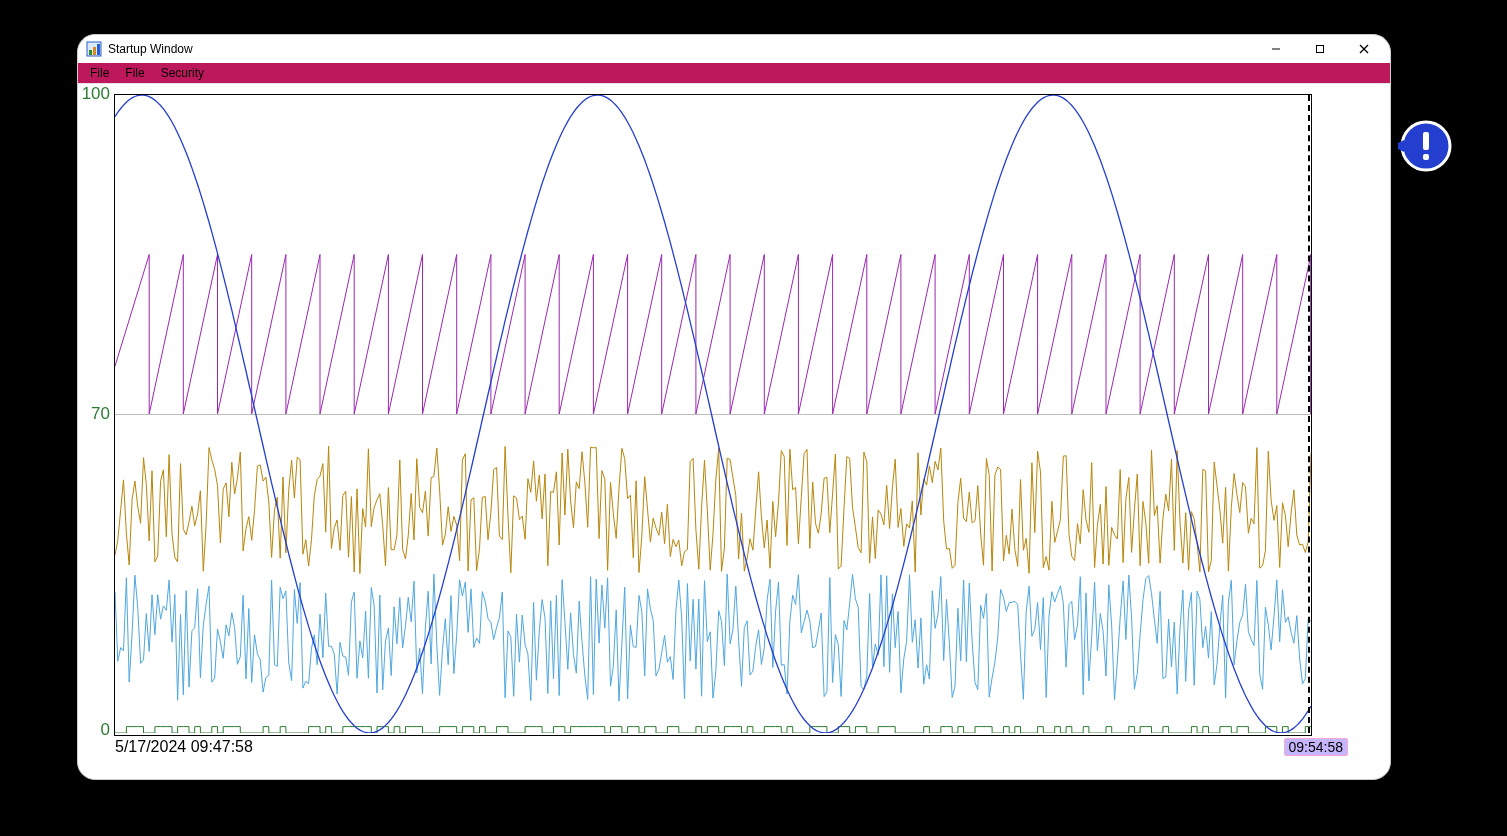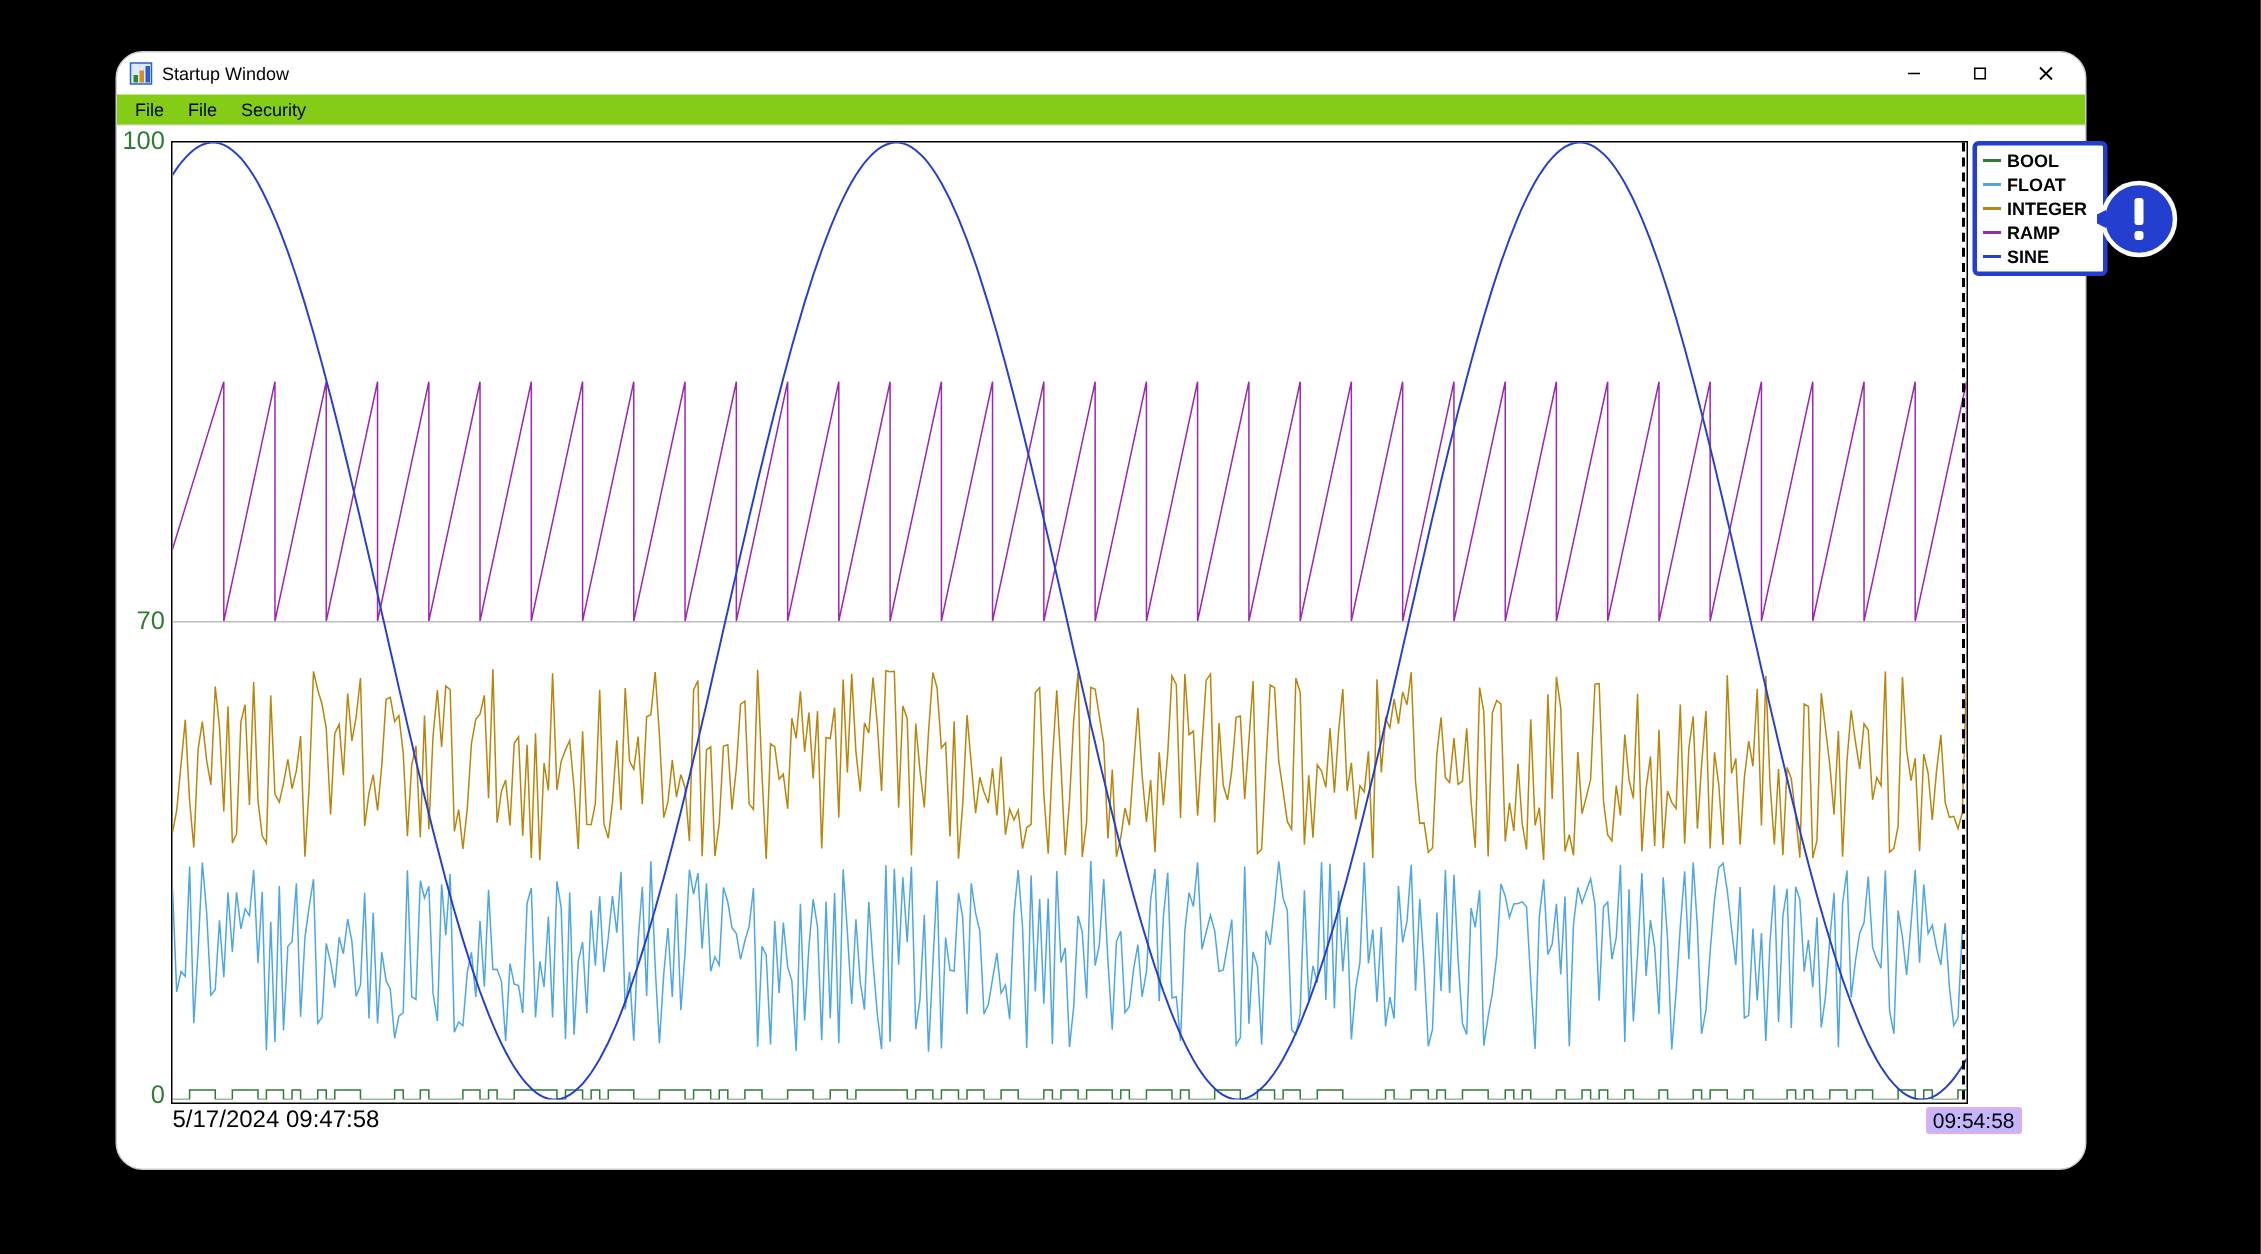--- a/index.html
+++ b/index.html
@@ -1,21 +1,21 @@
 <!DOCTYPE html>
 <html><head>
 <meta charset="utf-8">
 <style>
 html,body{margin:0;padding:0;background:#000;width:1507px;height:836px;font-family:"Segoe UI",Arial,sans-serif;font-size:12px;color:#000;overflow:hidden}
 .window{position:absolute;left:77px;top:34px;width:1312px;height:744px;background:#fff;border:1px solid #ccc;border-radius:18px;box-shadow:0 2px 8px rgba(0,0,0,.2)}
 .titlebar{height:28px;display:flex;align-items:center;padding:0 4px 0 8px;font-size:12px;color:#000}
 .titlebar .app-icon{width:16px;height:16px;margin-right:6px}
 .titlebar .spacer{flex:1}
 .winbtn{width:44px;height:28px;display:flex;align-items:center;justify-content:center;color:#000}
-.menubar{height:20px;background:#84cc16;border-bottom:1px solid #e5e5e5;display:flex;align-items:center;padding:0 4px;font-size:12px}
+.menubar{height:20px;background:#be185d;border-bottom:1px solid #e5e5e5;display:flex;align-items:center;padding:0 4px;font-size:12px}
 .menu-item{padding:2px 8px}
 .chart-wrap{position:relative;margin:10px 6px 6px 6px}
 .chart-outer{position:relative;width:1298px;height:660px}
 .ylabels{position:absolute;left:0;top:0;width:30px;height:640px;font-size:17px;color:#2e7d32;text-align:right}
 .ylabels span{position:absolute;right:4px;transform:translateY(-50%)}
 .plot-border{position:absolute;left:30px;top:0;width:1196px;height:640px;border:1px solid #000}
 .gridline{position:absolute;left:31px;width:1196px;height:0;border-top:1px solid #bdbdbd}
 svg.plot{position:absolute;left:31px;top:1px;width:1196px;height:638px}
 .cursor-line{position:absolute;left:1224px;top:1px;width:0;height:638px;border-left:2px dashed #000}
 .xlabel-start{position:absolute;left:31px;top:644px;font-size:16px;color:#000}
@@ -81,42 +81,20 @@
         <path id="series-INTEGER" fill="none" stroke-width="1" d="M0.0 460.1 L2.8 445.2 L5.7 414.7 L8.5 384.9 L11.4 438.8 L14.2 470.0 L17.1 404.4 L19.9 386.0 L22.8 412.2 L25.6 428.2 L28.5 362.7 L31.3 389.3 L34.2 445.9 L37.0 375.8 L39.9 466.9 L42.7 461.0 L45.6 386.1 L48.4 374.8 L51.3 441.7 L54.1 359.7 L57.0 438.9 L59.8 462.2 L62.6 467.0 L65.5 368.6 L68.3 434.4 L71.2 439.7 L74.0 427.2 L76.9 411.2 L79.7 430.8 L82.6 418.8 L85.4 395.7 L88.3 476.2 L91.1 429.7 L94.0 352.6 L96.8 364.8 L99.7 374.5 L102.5 390.6 L105.4 448.0 L108.2 393.9 L111.1 387.9 L113.9 421.8 L116.8 367.3 L119.6 398.9 L122.4 383.3 L125.3 357.0 L128.1 455.8 L131.0 433.7 L133.8 421.6 L136.7 445.3 L139.5 415.5 L142.4 371.2 L145.2 369.9 L148.1 386.1 L150.9 382.1 L153.8 406.9 L156.6 462.4 L159.5 414.7 L162.3 402.2 L165.2 463.2 L168.0 382.0 L170.9 457.8 L173.7 395.8 L176.6 365.1 L179.4 403.0 L182.2 362.3 L185.1 364.7 L187.9 459.2 L190.8 444.7 L193.6 471.0 L196.5 444.4 L199.3 400.8 L202.2 384.4 L205.0 381.1 L207.9 368.6 L210.7 437.2 L213.6 351.1 L216.4 453.5 L219.3 432.5 L222.1 425.0 L225.0 455.3 L227.8 400.5 L230.7 396.2 L233.5 462.2 L236.4 401.5 L239.2 477.0 L242.0 393.9 L244.9 478.5 L247.7 413.7 L250.6 432.0 L253.4 353.8 L256.3 431.6 L259.1 412.6 L262.0 404.9 L264.8 398.7 L267.7 430.2 L270.5 470.9 L273.4 392.5 L276.2 454.6 L279.1 454.8 L281.9 440.6 L284.8 364.9 L287.6 454.1 L290.5 463.8 L293.3 439.9 L296.2 398.5 L299.0 444.9 L301.8 363.7 L304.7 412.4 L307.5 417.8 L310.4 396.1 L313.2 441.1 L316.1 382.8 L318.9 381.5 L321.8 353.0 L324.6 394.8 L327.5 450.1 L330.3 439.6 L333.2 411.8 L336.0 436.4 L338.9 421.4 L341.7 430.1 L344.6 465.7 L347.4 364.9 L350.3 358.7 L353.1 475.9 L356.0 404.9 L358.8 402.8 L361.6 475.7 L364.5 453.8 L367.3 402.4 L370.2 401.5 L373.0 444.7 L375.9 417.2 L378.7 374.5 L381.6 372.4 L384.4 441.0 L387.3 444.6 L390.1 351.5 L393.0 421.1 L395.8 477.7 L398.7 400.8 L401.5 402.9 L404.4 424.5 L407.2 421.1 L410.1 444.2 L412.9 383.8 L415.8 397.3 L418.6 365.9 L421.4 406.2 L424.3 380.0 L427.1 423.9 L430.0 379.1 L432.8 470.7 L435.7 396.6 L438.5 397.3 L441.4 376.8 L444.2 450.0 L447.1 358.0 L449.9 420.0 L452.8 354.2 L455.6 405.9 L458.5 432.6 L461.3 386.9 L464.2 393.6 L467.0 356.7 L469.9 388.0 L472.7 432.3 L475.6 352.1 L478.4 352.8 L481.2 352.5 L484.1 443.5 L486.9 375.6 L489.8 384.0 L492.6 475.3 L495.5 387.4 L498.3 418.6 L501.2 443.3 L504.0 393.2 L506.9 353.3 L509.7 363.6 L512.6 403.7 L515.4 400.2 L518.3 462.7 L521.1 385.8 L524.0 477.5 L526.8 441.4 L529.7 381.7 L532.5 414.2 L535.4 447.1 L538.2 423.2 L541.0 433.0 L543.9 440.3 L546.7 417.2 L549.6 448.7 L552.4 409.3 L555.3 461.5 L558.1 444.4 L561.0 451.7 L563.8 445.1 L566.7 470.8 L569.5 456.7 L572.4 454.6 L575.2 366.7 L578.1 363.4 L580.9 434.6 L583.8 474.2 L586.6 412.0 L589.5 365.2 L592.3 414.9 L595.2 475.1 L598.0 439.0 L600.8 385.2 L603.7 353.3 L606.5 476.3 L609.4 453.1 L612.2 363.2 L615.1 364.5 L617.9 382.5 L620.8 400.5 L623.6 464.0 L626.5 418.0 L629.3 476.2 L632.2 463.2 L635.0 443.7 L637.9 455.2 L640.7 416.0 L643.6 376.8 L646.4 421.7 L649.3 453.0 L652.1 425.1 L655.0 473.2 L657.8 406.5 L660.6 441.8 L663.5 407.2 L666.3 355.6 L669.2 361.4 L672.0 450.4 L674.9 354.3 L677.7 394.8 L680.6 392.4 L683.4 448.8 L686.3 402.4 L689.1 358.6 L692.0 354.4 L694.8 453.3 L697.7 387.0 L700.5 428.5 L703.4 438.3 L706.2 418.5 L709.1 383.2 L711.9 382.4 L714.8 437.7 L717.6 398.9 L720.4 359.0 L723.3 474.0 L726.1 471.1 L729.0 413.3 L731.8 361.7 L734.7 363.4 L737.5 412.3 L740.4 432.3 L743.2 452.6 L746.1 457.8 L748.9 357.0 L751.8 366.7 L754.6 468.2 L757.5 421.9 L760.3 463.5 L763.2 414.9 L766.0 419.1 L768.9 429.9 L771.7 390.3 L774.6 433.5 L777.4 392.7 L780.2 364.3 L783.1 432.4 L785.9 413.5 L788.8 451.3 L791.6 428.8 L794.5 432.9 L797.3 405.9 L800.2 477.0 L803.0 357.8 L805.9 420.0 L808.7 384.1 L811.6 390.1 L814.4 370.9 L817.3 387.6 L820.1 366.4 L823.0 374.8 L825.8 353.0 L828.7 426.1 L831.5 453.9 L834.4 453.6 L837.2 473.3 L840.0 470.3 L842.9 407.5 L845.7 383.3 L848.6 423.4 L851.4 426.6 L854.3 397.1 L857.1 427.9 L860.0 425.7 L862.8 390.6 L865.7 439.1 L868.5 470.2 L871.4 363.4 L874.2 379.6 L877.1 476.0 L879.9 380.2 L882.8 372.0 L885.6 374.3 L888.5 465.9 L891.3 440.3 L894.2 459.0 L897.0 414.2 L899.8 454.0 L902.7 471.3 L905.5 384.5 L908.4 455.3 L911.2 443.4 L914.1 478.3 L916.9 367.8 L919.8 437.6 L922.6 356.2 L925.5 377.1 L928.3 472.7 L931.2 461.5 L934.0 475.2 L936.9 406.4 L939.7 447.4 L942.6 436.1 L945.4 424.6 L948.3 361.1 L951.1 360.7 L954.0 439.2 L956.8 461.6 L959.6 465.6 L962.5 428.7 L965.3 448.7 L968.2 394.7 L971.0 424.7 L973.9 437.3 L976.7 367.6 L979.6 472.6 L982.4 430.5 L985.3 409.3 L988.1 469.0 L991.0 391.6 L993.8 470.4 L996.7 432.4 L999.5 439.9 L1002.4 444.0 L1005.2 374.6 L1008.1 467.5 L1010.9 403.7 L1013.8 382.5 L1016.6 457.4 L1019.4 414.9 L1022.3 379.0 L1025.1 470.7 L1028.0 406.5 L1030.8 427.7 L1033.7 468.3 L1036.5 355.1 L1039.4 420.6 L1042.2 410.7 L1045.1 468.1 L1047.9 423.6 L1050.8 399.1 L1053.6 415.8 L1056.5 364.2 L1059.3 455.4 L1062.2 355.6 L1065.0 427.1 L1067.9 467.9 L1070.7 417.7 L1073.6 475.2 L1076.4 416.6 L1079.2 424.2 L1082.1 448.5 L1084.9 476.8 L1087.8 374.3 L1090.6 376.0 L1093.5 477.0 L1096.3 465.5 L1099.2 367.1 L1102.0 390.7 L1104.9 415.1 L1107.7 448.2 L1110.6 392.4 L1113.4 476.1 L1116.3 412.7 L1119.1 378.5 L1122.0 399.8 L1124.8 417.6 L1127.7 387.5 L1130.5 391.7 L1133.4 438.2 L1136.2 423.3 L1139.0 428.8 L1141.9 352.6 L1144.7 473.1 L1147.6 470.6 L1150.4 455.7 L1153.3 356.3 L1156.1 405.1 L1159.0 425.4 L1161.8 410.6 L1164.7 472.4 L1167.5 407.7 L1170.4 420.4 L1173.2 451.7 L1176.1 418.1 L1178.9 394.9 L1181.8 439.9 L1184.6 449.9 L1187.5 449.2 L1190.3 457.4 L1193.2 447.0 L1196.0 358.1 " stroke="#b8860b"></path>
         <path id="series-RAMP" fill="none" stroke-width="1" d="M0 271.15000000000003 L34.2 159.5 L34.2 319.0 L68.3 159.5 L68.3 319.0 L102.5 159.5 L102.5 319.0 L136.7 159.5 L136.7 319.0 L170.9 159.5 L170.9 319.0 L205.0 159.5 L205.0 319.0 L239.2 159.5 L239.2 319.0 L273.4 159.5 L273.4 319.0 L307.5 159.5 L307.5 319.0 L341.7 159.5 L341.7 319.0 L375.9 159.5 L375.9 319.0 L410.1 159.5 L410.1 319.0 L444.2 159.5 L444.2 319.0 L478.4 159.5 L478.4 319.0 L512.6 159.5 L512.6 319.0 L546.7 159.5 L546.7 319.0 L580.9 159.5 L580.9 319.0 L615.1 159.5 L615.1 319.0 L649.3 159.5 L649.3 319.0 L683.4 159.5 L683.4 319.0 L717.6 159.5 L717.6 319.0 L751.8 159.5 L751.8 319.0 L785.9 159.5 L785.9 319.0 L820.1 159.5 L820.1 319.0 L854.3 159.5 L854.3 319.0 L888.5 159.5 L888.5 319.0 L922.6 159.5 L922.6 319.0 L956.8 159.5 L956.8 319.0 L991.0 159.5 L991.0 319.0 L1025.1 159.5 L1025.1 319.0 L1059.3 159.5 L1059.3 319.0 L1093.5 159.5 L1093.5 319.0 L1127.7 159.5 L1127.7 319.0 L1161.8 159.5 L1161.8 319.0 L1196.0 159.5 L1196.0 319.0 L1196.0 159.5 L1196.0 319.0 " stroke="#9c27b0"></path>
         <path id="series-SINE" fill="none" stroke-width="1.3" d="M0.0 21.7 L2.8 17.4 L5.7 13.5 L8.5 10.2 L11.4 7.3 L14.2 4.8 L17.1 2.9 L19.9 1.5 L22.8 0.5 L25.6 0.0 L28.5 0.1 L31.3 0.6 L34.2 1.6 L37.0 3.1 L39.9 5.1 L42.7 7.6 L45.6 10.5 L48.4 13.9 L51.3 17.8 L54.1 22.2 L57.0 27.0 L59.8 32.3 L62.6 38.0 L65.5 44.2 L68.3 50.7 L71.2 57.7 L74.0 65.1 L76.9 72.9 L79.7 81.0 L82.6 89.5 L85.4 98.4 L88.3 107.6 L91.1 117.2 L94.0 127.0 L96.8 137.2 L99.7 147.6 L102.5 158.3 L105.4 169.3 L108.2 180.4 L111.1 191.8 L113.9 203.4 L116.8 215.2 L119.6 227.1 L122.4 239.2 L125.3 251.3 L128.1 263.6 L131.0 276.0 L133.8 288.5 L136.7 300.9 L139.5 313.5 L142.4 326.0 L145.2 338.5 L148.1 351.0 L150.9 363.4 L153.8 375.8 L156.6 388.1 L159.5 400.2 L162.3 412.3 L165.2 424.2 L168.0 435.9 L170.9 447.5 L173.7 458.9 L176.6 470.0 L179.4 480.9 L182.2 491.6 L185.1 502.0 L187.9 512.1 L190.8 521.9 L193.6 531.4 L196.5 540.6 L199.3 549.5 L202.2 557.9 L205.0 566.0 L207.9 573.8 L210.7 581.1 L213.6 588.1 L216.4 594.6 L219.3 600.7 L222.1 606.3 L225.0 611.6 L227.8 616.3 L230.7 620.6 L233.5 624.5 L236.4 627.8 L239.2 630.7 L242.0 633.2 L244.9 635.1 L247.7 636.5 L250.6 637.5 L253.4 638.0 L256.3 637.9 L259.1 637.4 L262.0 636.4 L264.8 634.9 L267.7 632.9 L270.5 630.4 L273.4 627.5 L276.2 624.1 L279.1 620.2 L281.9 615.8 L284.8 611.0 L287.6 605.7 L290.5 600.0 L293.3 593.8 L296.2 587.3 L299.0 580.3 L301.8 572.9 L304.7 565.1 L307.5 557.0 L310.4 548.5 L313.2 539.6 L316.1 530.4 L318.9 520.8 L321.8 511.0 L324.6 500.8 L327.5 490.4 L330.3 479.7 L333.2 468.7 L336.0 457.6 L338.9 446.2 L341.7 434.6 L344.6 422.8 L347.4 410.9 L350.3 398.8 L353.1 386.7 L356.0 374.4 L358.8 362.0 L361.6 349.5 L364.5 337.1 L367.3 324.5 L370.2 312.0 L373.0 299.5 L375.9 287.0 L378.7 274.6 L381.6 262.2 L384.4 249.9 L387.3 237.8 L390.1 225.7 L393.0 213.8 L395.8 202.1 L398.7 190.5 L401.5 179.1 L404.4 168.0 L407.2 157.1 L410.1 146.4 L412.9 136.0 L415.8 125.9 L418.6 116.1 L421.4 106.6 L424.3 97.4 L427.1 88.5 L430.0 80.1 L432.8 72.0 L435.7 64.2 L438.5 56.9 L441.4 49.9 L444.2 43.4 L447.1 37.3 L449.9 31.7 L452.8 26.4 L455.6 21.7 L458.5 17.4 L461.3 13.5 L464.2 10.2 L467.0 7.3 L469.9 4.8 L472.7 2.9 L475.6 1.5 L478.4 0.5 L481.2 0.0 L484.1 0.1 L486.9 0.6 L489.8 1.6 L492.6 3.1 L495.5 5.1 L498.3 7.6 L501.2 10.5 L504.0 13.9 L506.9 17.8 L509.7 22.2 L512.6 27.0 L515.4 32.3 L518.3 38.0 L521.1 44.2 L524.0 50.7 L526.8 57.7 L529.7 65.1 L532.5 72.9 L535.4 81.0 L538.2 89.5 L541.0 98.4 L543.9 107.6 L546.7 117.2 L549.6 127.0 L552.4 137.2 L555.3 147.6 L558.1 158.3 L561.0 169.3 L563.8 180.4 L566.7 191.8 L569.5 203.4 L572.4 215.2 L575.2 227.1 L578.1 239.2 L580.9 251.3 L583.8 263.6 L586.6 276.0 L589.5 288.5 L592.3 300.9 L595.2 313.5 L598.0 326.0 L600.8 338.5 L603.7 351.0 L606.5 363.4 L609.4 375.8 L612.2 388.1 L615.1 400.2 L617.9 412.3 L620.8 424.2 L623.6 435.9 L626.5 447.5 L629.3 458.9 L632.2 470.0 L635.0 480.9 L637.9 491.6 L640.7 502.0 L643.6 512.1 L646.4 521.9 L649.3 531.4 L652.1 540.6 L655.0 549.5 L657.8 557.9 L660.6 566.0 L663.5 573.8 L666.3 581.1 L669.2 588.1 L672.0 594.6 L674.9 600.7 L677.7 606.3 L680.6 611.6 L683.4 616.3 L686.3 620.6 L689.1 624.5 L692.0 627.8 L694.8 630.7 L697.7 633.2 L700.5 635.1 L703.4 636.5 L706.2 637.5 L709.1 638.0 L711.9 637.9 L714.8 637.4 L717.6 636.4 L720.4 634.9 L723.3 632.9 L726.1 630.4 L729.0 627.5 L731.8 624.1 L734.7 620.2 L737.5 615.8 L740.4 611.0 L743.2 605.7 L746.1 600.0 L748.9 593.8 L751.8 587.3 L754.6 580.3 L757.5 572.9 L760.3 565.1 L763.2 557.0 L766.0 548.5 L768.9 539.6 L771.7 530.4 L774.6 520.8 L777.4 511.0 L780.2 500.8 L783.1 490.4 L785.9 479.7 L788.8 468.7 L791.6 457.6 L794.5 446.2 L797.3 434.6 L800.2 422.8 L803.0 410.9 L805.9 398.8 L808.7 386.7 L811.6 374.4 L814.4 362.0 L817.3 349.5 L820.1 337.1 L823.0 324.5 L825.8 312.0 L828.7 299.5 L831.5 287.0 L834.4 274.6 L837.2 262.2 L840.0 249.9 L842.9 237.8 L845.7 225.7 L848.6 213.8 L851.4 202.1 L854.3 190.5 L857.1 179.1 L860.0 168.0 L862.8 157.1 L865.7 146.4 L868.5 136.0 L871.4 125.9 L874.2 116.1 L877.1 106.6 L879.9 97.4 L882.8 88.5 L885.6 80.1 L888.5 72.0 L891.3 64.2 L894.2 56.9 L897.0 49.9 L899.8 43.4 L902.7 37.3 L905.5 31.7 L908.4 26.4 L911.2 21.7 L914.1 17.4 L916.9 13.5 L919.8 10.2 L922.6 7.3 L925.5 4.8 L928.3 2.9 L931.2 1.5 L934.0 0.5 L936.9 0.0 L939.7 0.1 L942.6 0.6 L945.4 1.6 L948.3 3.1 L951.1 5.1 L954.0 7.6 L956.8 10.5 L959.6 13.9 L962.5 17.8 L965.3 22.2 L968.2 27.0 L971.0 32.3 L973.9 38.0 L976.7 44.2 L979.6 50.7 L982.4 57.7 L985.3 65.1 L988.1 72.9 L991.0 81.0 L993.8 89.5 L996.7 98.4 L999.5 107.6 L1002.4 117.2 L1005.2 127.0 L1008.1 137.2 L1010.9 147.6 L1013.8 158.3 L1016.6 169.3 L1019.4 180.4 L1022.3 191.8 L1025.1 203.4 L1028.0 215.2 L1030.8 227.1 L1033.7 239.2 L1036.5 251.3 L1039.4 263.6 L1042.2 276.0 L1045.1 288.5 L1047.9 300.9 L1050.8 313.5 L1053.6 326.0 L1056.5 338.5 L1059.3 351.0 L1062.2 363.4 L1065.0 375.8 L1067.9 388.1 L1070.7 400.2 L1073.6 412.3 L1076.4 424.2 L1079.2 435.9 L1082.1 447.5 L1084.9 458.9 L1087.8 470.0 L1090.6 480.9 L1093.5 491.6 L1096.3 502.0 L1099.2 512.1 L1102.0 521.9 L1104.9 531.4 L1107.7 540.6 L1110.6 549.5 L1113.4 557.9 L1116.3 566.0 L1119.1 573.8 L1122.0 581.1 L1124.8 588.1 L1127.7 594.6 L1130.5 600.7 L1133.4 606.3 L1136.2 611.6 L1139.0 616.3 L1141.9 620.6 L1144.7 624.5 L1147.6 627.8 L1150.4 630.7 L1153.3 633.2 L1156.1 635.1 L1159.0 636.5 L1161.8 637.5 L1164.7 638.0 L1167.5 637.9 L1170.4 637.4 L1173.2 636.4 L1176.1 634.9 L1178.9 632.9 L1181.8 630.4 L1184.6 627.5 L1187.5 624.1 L1190.3 620.2 L1193.2 615.8 L1196.0 611.0 " stroke="#243fcf"></path>
       </svg>
 
       <div class="cursor-line"></div>
 
       <div class="xlabel-start">5/17/2024 09:47:58</div>
       <div class="xlabel-end">09:54:58</div>
 
-      <div class="legend">
-        <div class="legend-row">
-          <span class="legend-swatch" style="background:#2e7d32"></span>
-          <span>BOOL</span>
-        </div>
-        <div class="legend-row">
-          <span class="legend-swatch" style="background:#4ea7e0"></span>
-          <span>FLOAT</span>
-        </div>
-        <div class="legend-row">
-          <span class="legend-swatch" style="background:#b8860b"></span>
-          <span>INTEGER</span>
-        </div>
-        <div class="legend-row">
-          <span class="legend-swatch" style="background:#9c27b0"></span>
-          <span>RAMP</span>
-        </div>
-        <div class="legend-row">
-          <span class="legend-swatch" style="background:#243fcf"></span>
-          <span>SINE</span>
-        </div>
-      </div>
     </div>
   </div>
 </div>
 
 <div class="callout">
   <svg viewBox="0 0 56 56" width="56" height="56">
     <path d="M28 4 A24 24 0 1 0 28 52 A24 24 0 1 0 28 4 Z" fill="#243fcf" stroke="#fff" stroke-width="3"></path>
     <path d="M4 28 L-8 28" stroke="#243fcf" stroke-width="0"></path>
     <polygon points="6,22 6,34 -6,28" fill="#243fcf"></polygon>
     <rect x="25" y="14" width="6" height="18" rx="2" fill="#fff"></rect>

